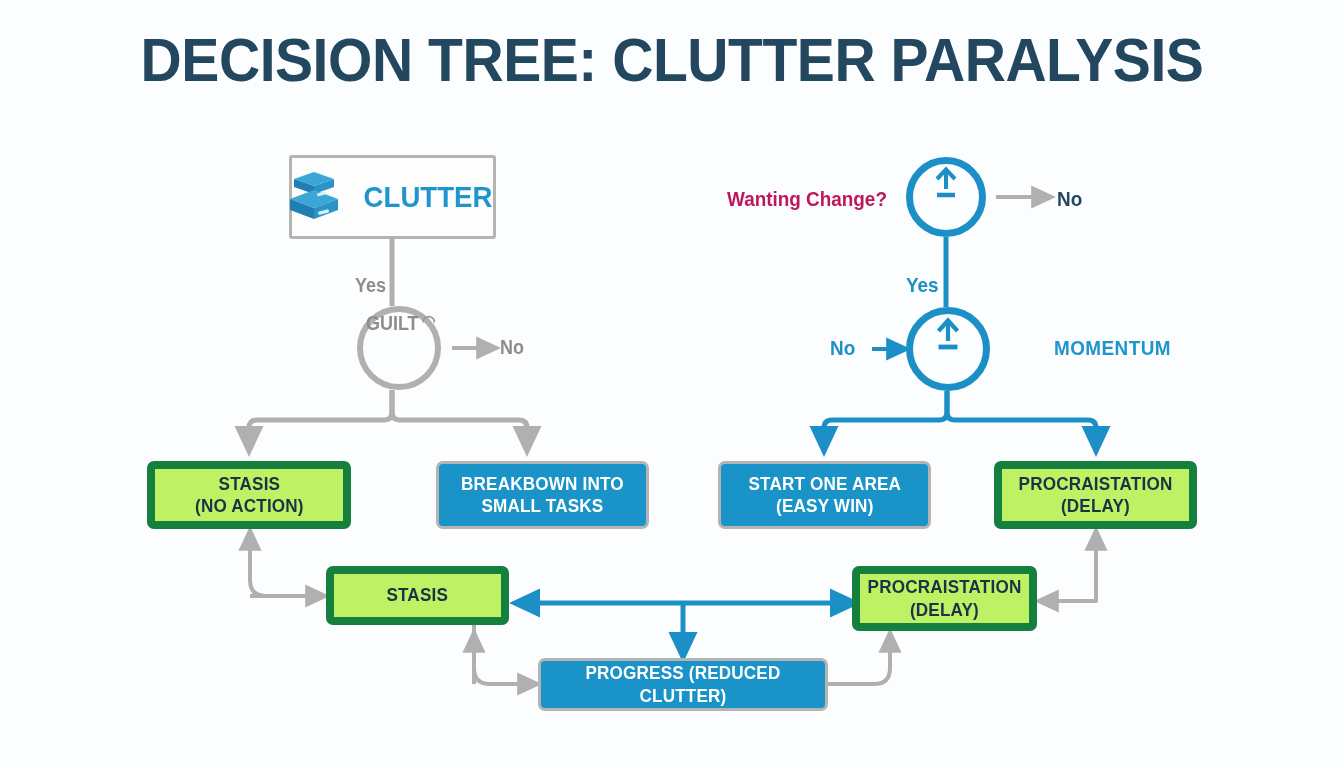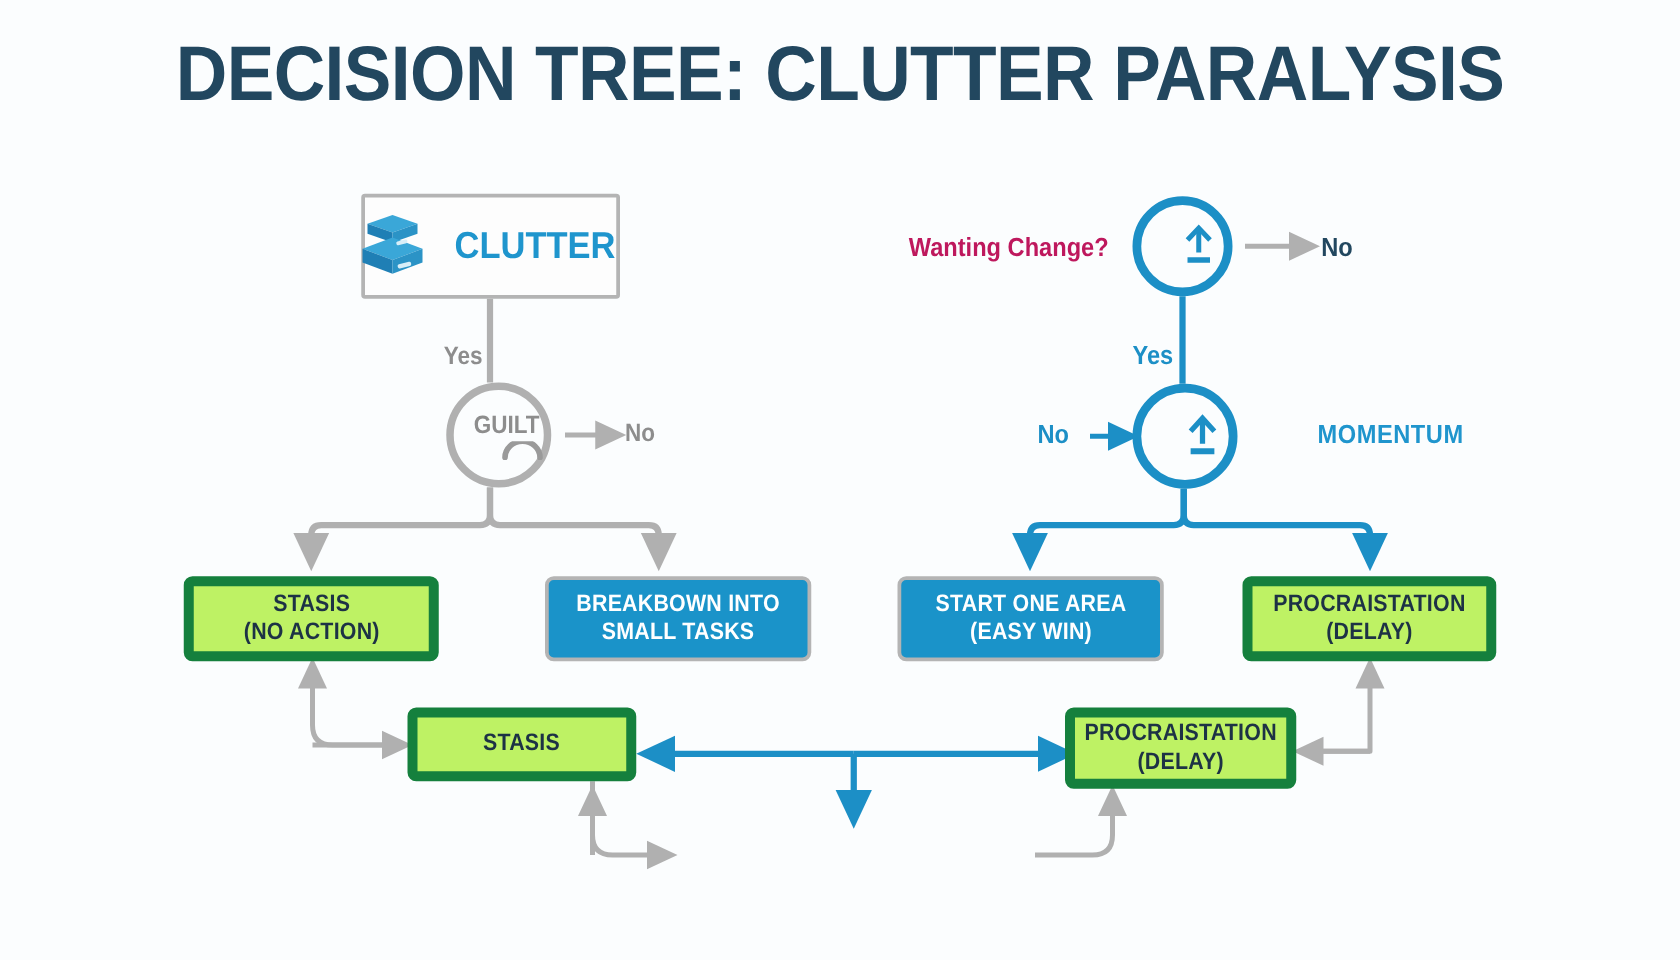--- a/index.html
+++ b/index.html
@@ -85,22 +85,22 @@
     transform: scaleX(0.92);
   }
   .boxes-icon { width: 52px; height: 54px; display: block; }
 
   
   .circle {
     position: absolute;
     box-sizing: border-box;
     border-radius: 50%;
     display: flex;
-    flex-direction: column;
-    align-items: flex-end;
+    flex-direction: row;
+    align-items: flex-start;
     justify-content: center;
     background: #fbfdfe;
     z-index: 4;
   }
   #guilt-circle {
     left: 357px; top: 306px;
     width: 84px; height: 84px;
     border: 6px solid #b0b0b0;
   }
   #guilt-circle .guilt-text {
@@ -299,14 +299,17 @@
 
   <div id="stasis-loop" class="node box-grey">
     <span class="lbl">STASIS</span>
   </div>
 
   <div id="procrastination-lp" class="node box-grey">
     <span class="lbl">PROCRAISTATION
 (DELAY)</span>
   </div>
 
+  <div id="progress-box" class="node box-blue">
+    <span class="lbl">PROGRESS (REDUCED CLUTTER)</span>
+  </div>
 
 </div>
 
 </body></html>

